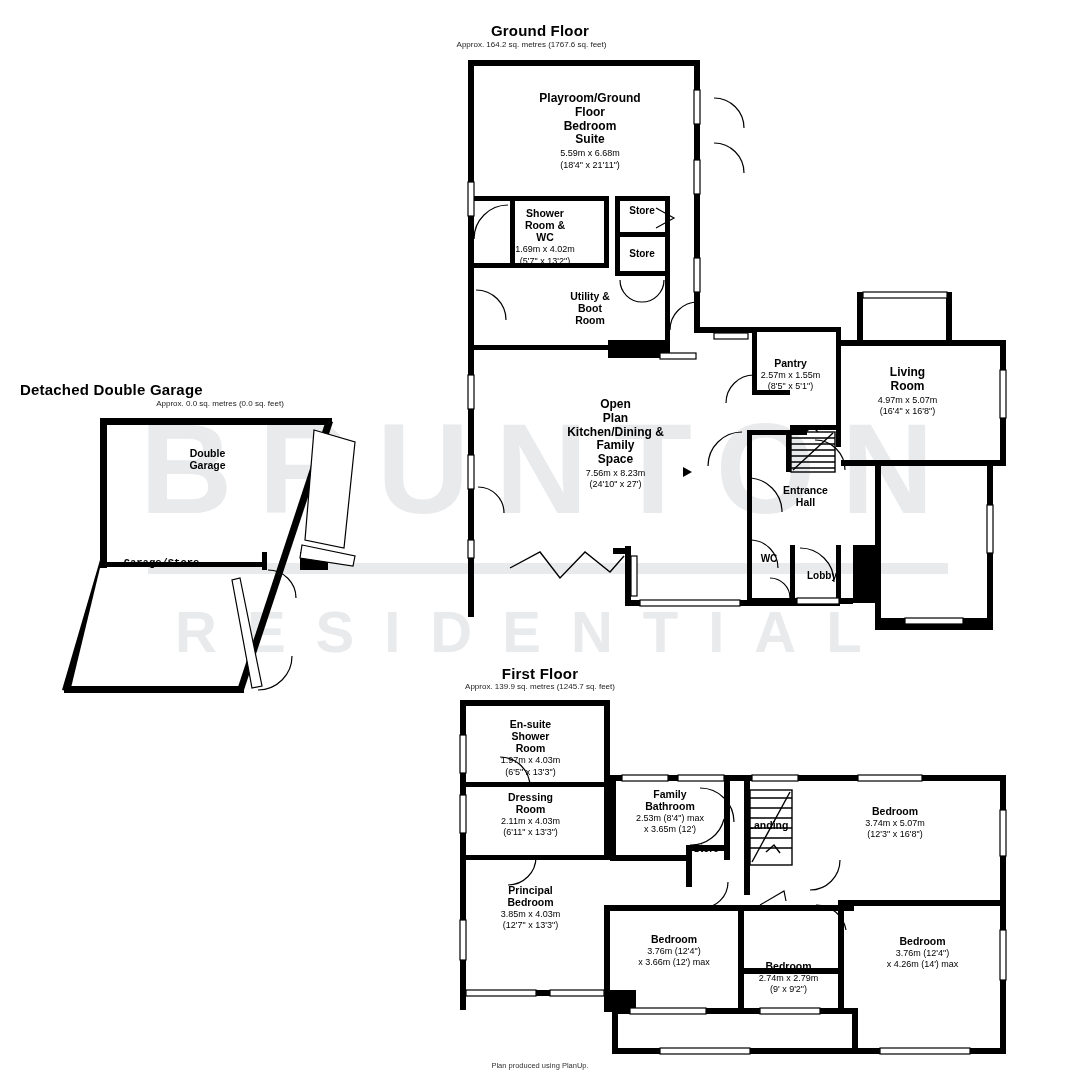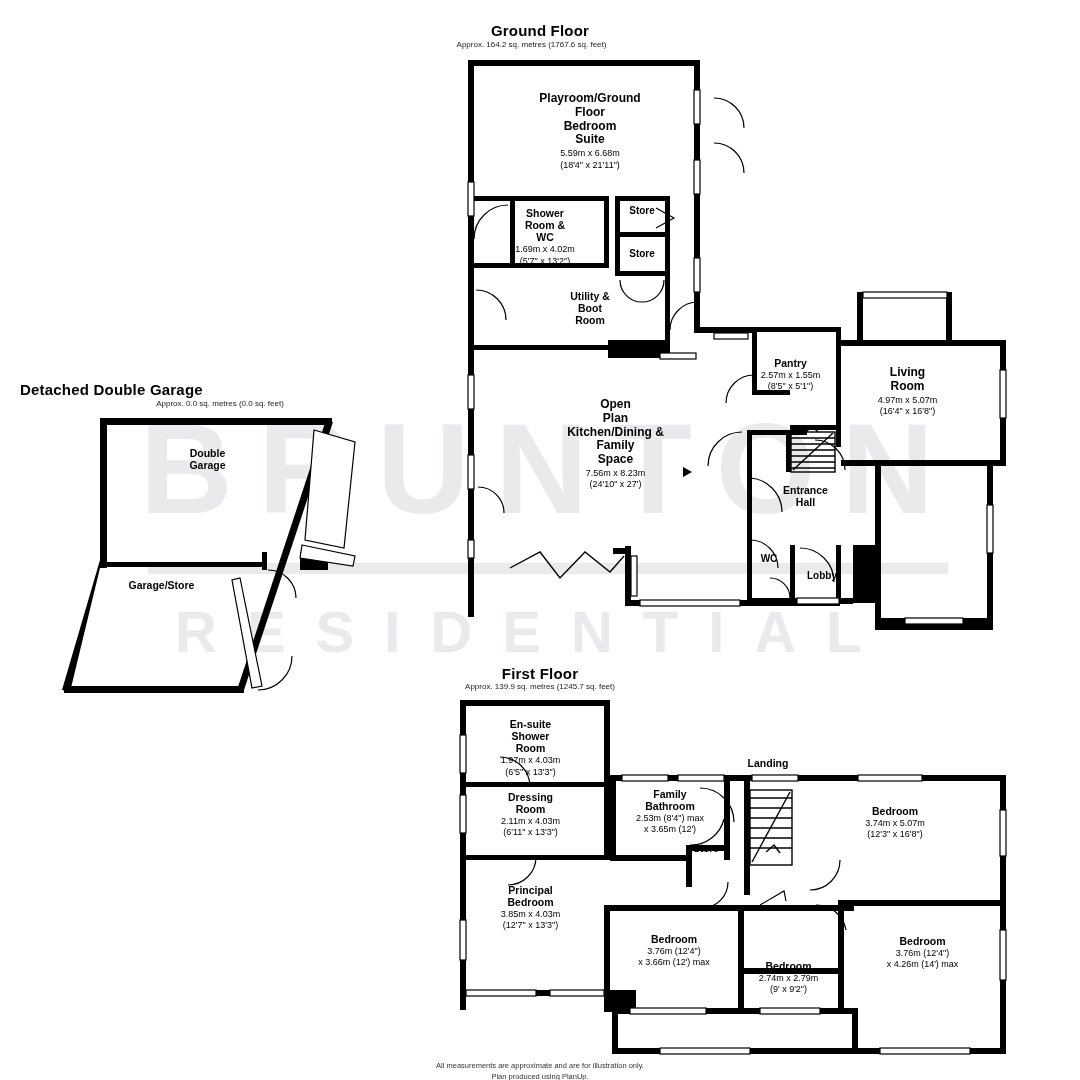--- a/index.html
+++ b/index.html
@@ -317,21 +317,21 @@
   </div>
 
   <div class="room tiny" style="left:794px;top:570px;width:56px;">
     <span class="nm">Lobby</span>
   </div>
 
   <div class="room sm" style="left:155px;top:447px;width:105px;">
     <span class="nm">Double<br>Garage</span>
   </div>
 
-  <div class="room sm" style="left:104px;top:579px;width:115px;">
+  <div class="room sm" style="left:104px;top:557px;width:115px;font-family:Liberation Mono, monospace;">
     <span class="nm">Garage/Store</span>
   </div>
 
   <div class="room sm" style="left:478px;top:718px;width:105px;">
     <span class="nm">En-suite<br>Shower<br>Room</span>
     <span class="dim">1.97m x 4.03m</span>
     <span class="dim">(6'5" x 13'3")</span>
   </div>
 
   <div class="room sm" style="left:478px;top:791px;width:105px;">
@@ -343,21 +343,21 @@
   <div class="room sm" style="left:614px;top:788px;width:112px;">
     <span class="nm">Family<br>Bathroom</span>
     <span class="dim">2.53m (8'4") max</span>
     <span class="dim">x 3.65m (12')</span>
   </div>
 
   <div class="room tiny" style="left:680px;top:843px;width:52px;">
     <span class="nm">Store</span>
   </div>
 
-  <div class="room sm" style="left:735px;top:757px;width:66px;">
+  <div class="room sm" style="left:735px;top:819px;width:66px;">
     <span class="nm">Landing</span>
   </div>
 
   <div class="room sm" style="left:845px;top:805px;width:100px;">
     <span class="nm">Bedroom</span>
     <span class="dim">3.74m x 5.07m</span>
     <span class="dim">(12'3" x 16'8")</span>
   </div>
 
   <div class="room sm" style="left:478px;top:884px;width:105px;">
@@ -378,17 +378,16 @@
     <span class="dim">(9' x 9'2")</span>
   </div>
 
   <div class="room sm" style="left:860px;top:935px;width:125px;">
     <span class="nm">Bedroom</span>
     <span class="dim">3.76m (12'4")</span>
     <span class="dim">x 4.26m (14') max</span>
   </div>
 
   <div class="footer" style="top:1060px;">
-    <div>All measurements are approximate and are for illustration only.</div>
     <div>Plan produced using PlanUp.</div>
   </div>
 
 </div>
 
 </body></html>

